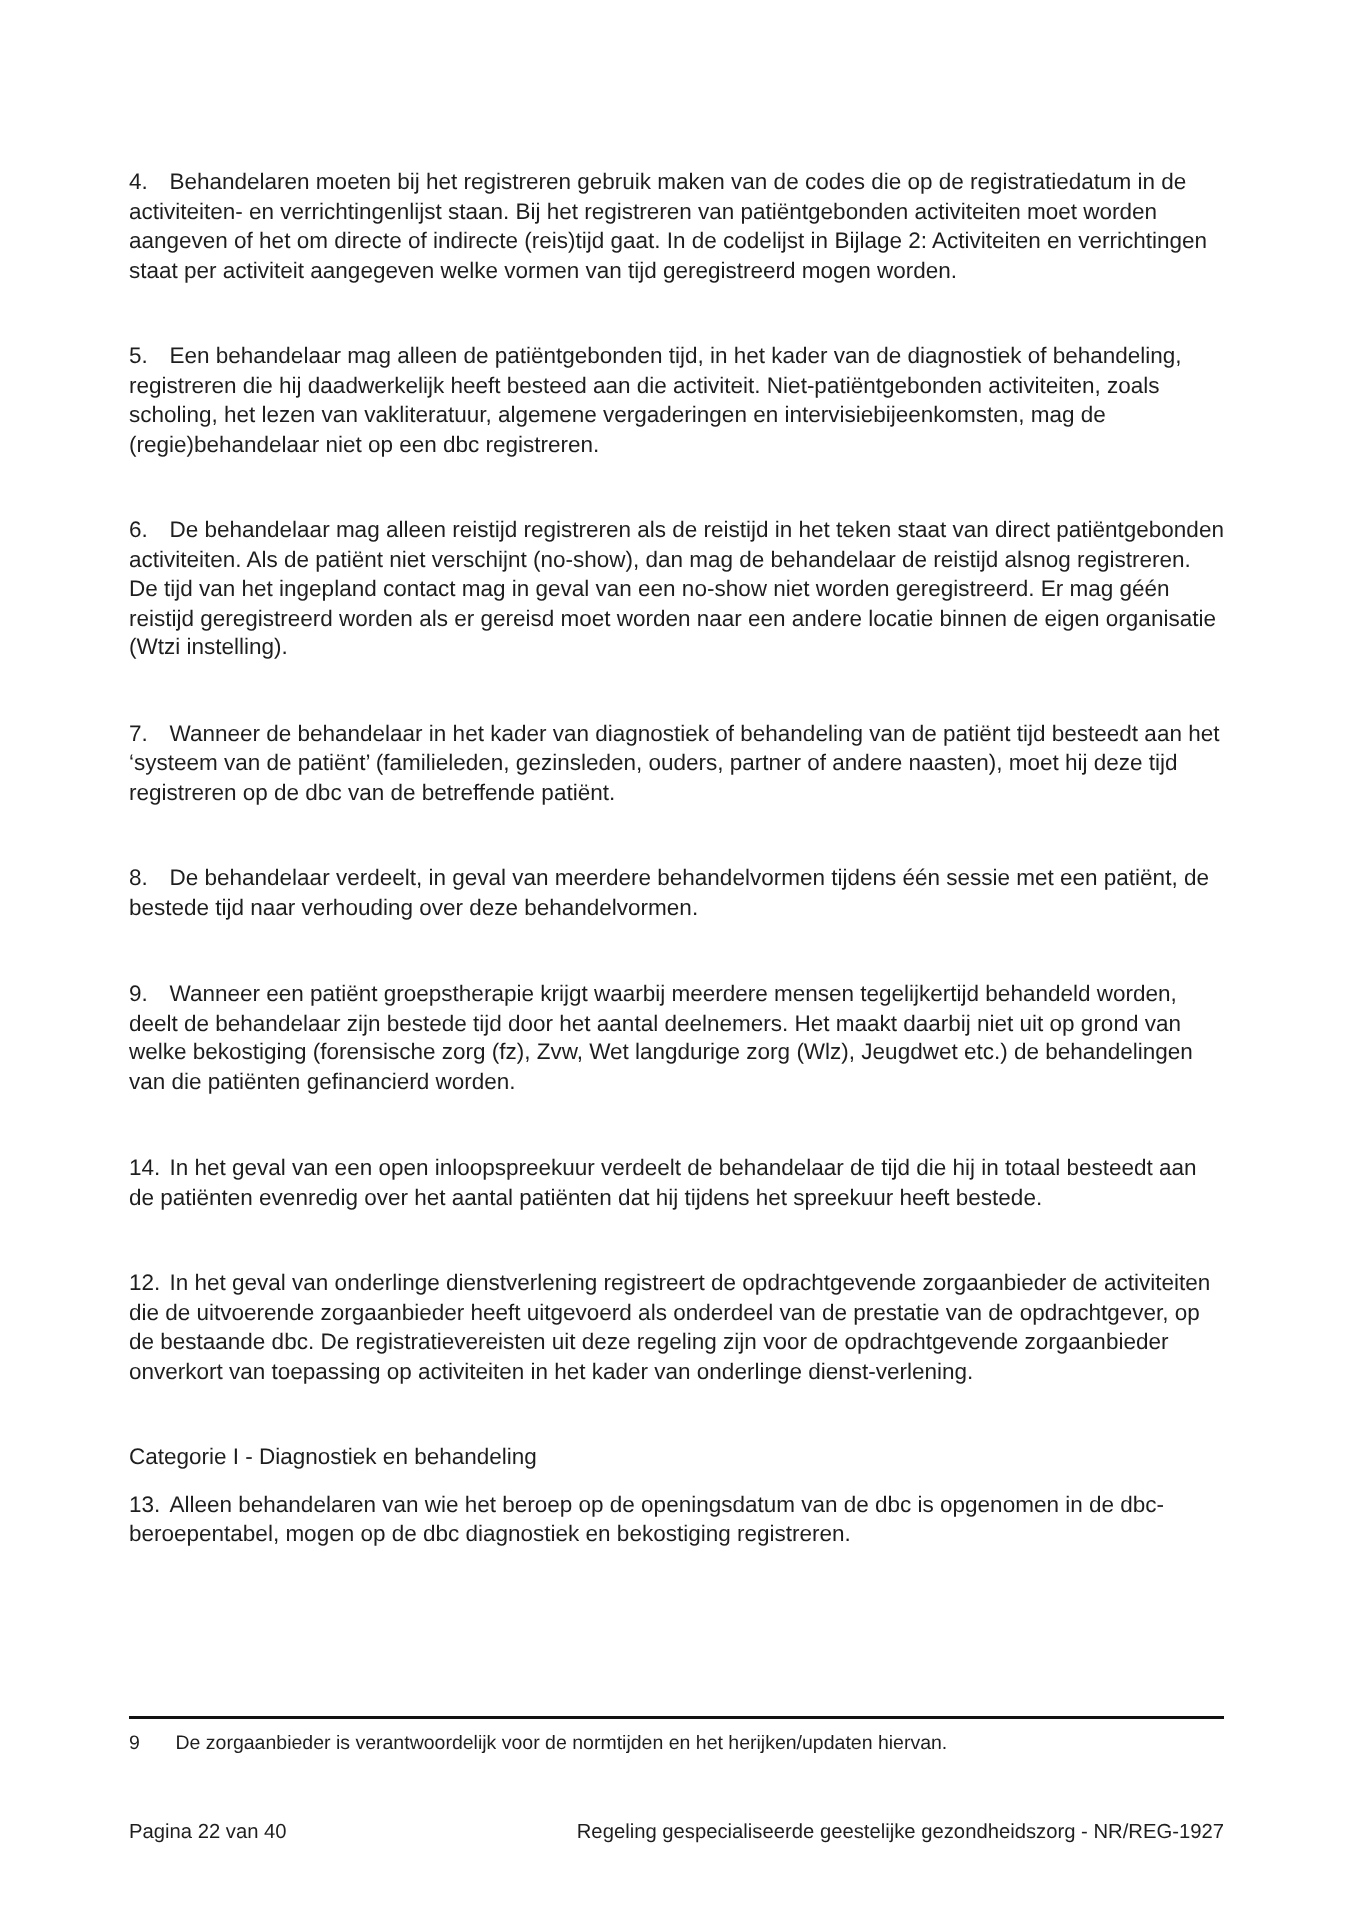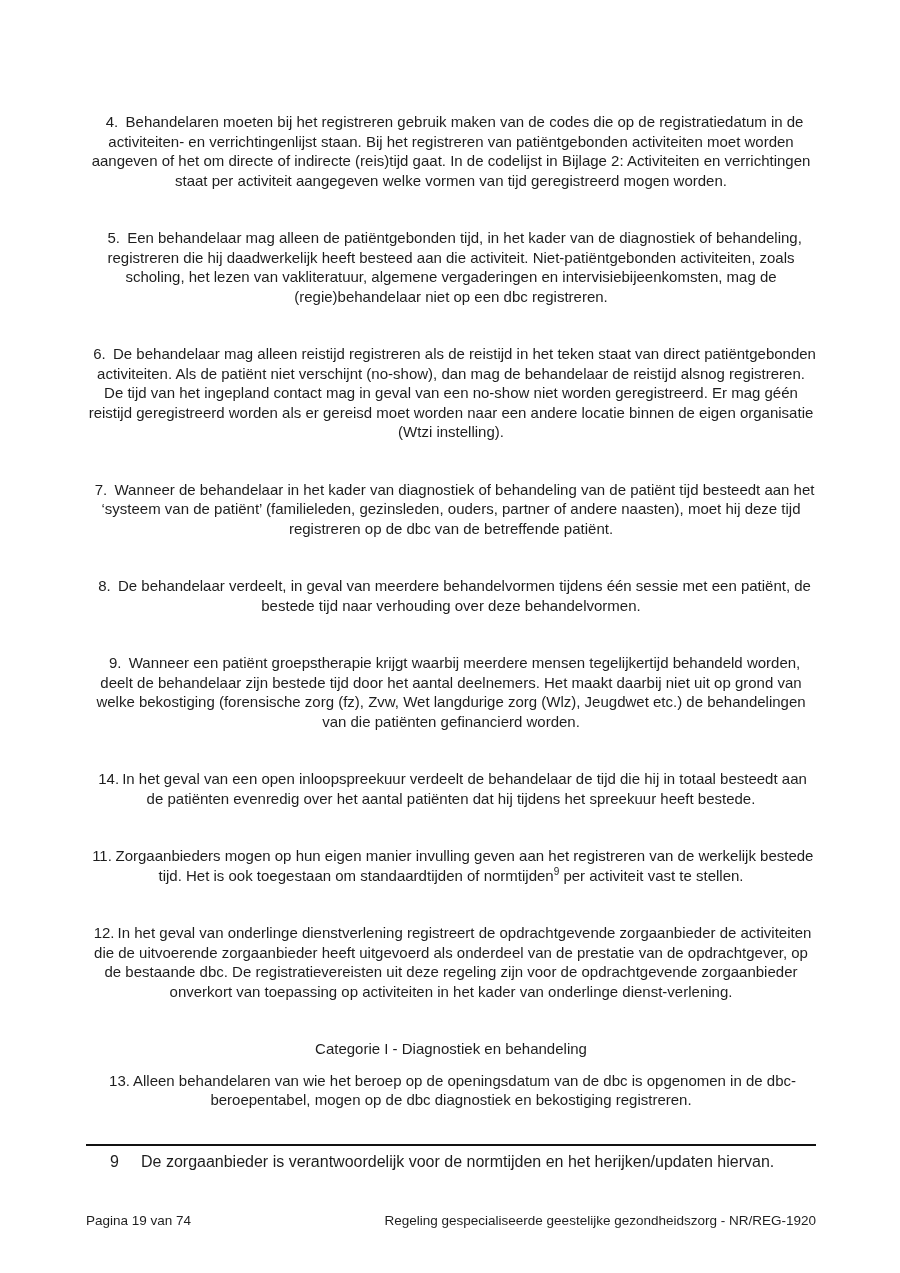--- a/index.html
+++ b/index.html
@@ -12,21 +12,21 @@
     color: #1e1e1e;
     overflow: hidden;
   }
   .content {
     position: absolute;
     top: 112px;
     left: 86px;
     width: 730px;
     font-size: 15px;
     line-height: 19.5px;
-    text-align: center;
+    text-align: left;
   }
   .para { margin: 0 0 38px 0; }
   .para-num { display: inline-block; width: 27px; }
   .fn-ref {
     font-size: 10px;
     vertical-align: super;
     line-height: 0;
   }
   .category-heading {
     margin: 0 0 12px 0;
@@ -36,23 +36,22 @@
     left: 86px;
     right: 84px;
     top: 1144px;
   }
   .footnote-rule {
     border: none;
     border-top: 2px solid #111111;
     margin: 0 0 8px 0;
   }
   .footnote {
-    font-size: 16px;
+    font-size: 13px;
     line-height: 15px;
-    margin-left: 24px;
   }
   .footnote-num { display: inline-block; width: 31px; }
   .footer {
     position: absolute;
     left: 86px;
     right: 84px;
     top: 1212px;
     display: flex;
     justify-content: space-between;
     font-size: 13.5px;
@@ -71,31 +70,30 @@
   <p class="para"><span class="para-num">6.</span><span>De behandelaar mag alleen reistijd registreren als de reistijd in het teken staat van direct patiëntgebonden activiteiten. Als de patiënt niet verschijnt (no-show), dan mag de behandelaar de reistijd alsnog registreren. De tijd van het ingepland contact mag in geval van een no-show niet worden geregistreerd. Er mag géén reistijd geregistreerd worden als er gereisd moet worden naar een andere locatie binnen de eigen organisatie (Wtzi instelling).</span></p>
 
   <p class="para"><span class="para-num">7.</span><span>Wanneer de behandelaar in het kader van diagnostiek of behandeling van de patiënt tijd besteedt aan het ‘systeem van de patiënt’ (familieleden, gezinsleden, ouders, partner of andere naasten), moet hij deze tijd registreren op de dbc van de betreffende patiënt.</span></p>
 
   <p class="para"><span class="para-num">8.</span><span>De behandelaar verdeelt, in geval van meerdere behandelvormen tijdens één sessie met een patiënt, de bestede tijd naar verhouding over deze behandelvormen.</span></p>
 
   <p class="para"><span class="para-num">9.</span><span>Wanneer een patiënt groepstherapie krijgt waarbij meerdere mensen tegelijkertijd behandeld worden, deelt de behandelaar zijn bestede tijd door het aantal deelnemers. Het maakt daarbij niet uit op grond van welke bekostiging (forensische zorg (fz), Zvw, Wet langdurige zorg (Wlz), Jeugdwet etc.) de behandelingen van die patiënten gefinancierd worden.</span></p>
 
   <p class="para"><span class="para-num">14.</span><span>In het geval van een open inloopspreekuur verdeelt de behandelaar de tijd die hij in totaal besteedt aan de patiënten evenredig over het aantal patiënten dat hij tijdens het spreekuur heeft bestede.</span></p>
 
-  <p class="para"><span class="para-num">11.</span><span>Zorgaanbieders mogen op hun eigen manier invulling geven aan het registreren van de werkelijk bestede tijd. Het is ook toegestaan om standaardtijden of normtijden</span><sup class="fn-ref">9</sup><span> per activiteit vast te stellen.</span></p>
 
   <p class="para"><span class="para-num">12.</span><span>In het geval van onderlinge dienstverlening registreert de opdrachtgevende zorgaanbieder de activiteiten die de uitvoerende zorgaanbieder heeft uitgevoerd als onderdeel van de prestatie van de opdrachtgever, op de bestaande dbc. De registratievereisten uit deze regeling zijn voor de opdrachtgevende zorgaanbieder onverkort van toepassing op activiteiten in het kader van onderlinge dienst-verlening.</span></p>
 
   <p class="category-heading">Categorie I - Diagnostiek en behandeling</p>
 
   <p class="para"><span class="para-num">13.</span><span>Alleen behandelaren van wie het beroep op de openingsdatum van de dbc is opgenomen in de dbc-beroepentabel, mogen op de dbc diagnostiek en bekostiging registreren.</span></p>
 
 </div>
 
 <div class="footnote-block">
   <hr class="footnote-rule">
   <div class="footnote"><span class="footnote-num">9</span><span>De zorgaanbieder is verantwoordelijk voor de normtijden en het herijken/updaten hiervan.</span></div>
 </div>
 
 <div class="footer">
-  <span>Pagina 19 van 74</span>
-  <span>Regeling gespecialiseerde geestelijke gezondheidszorg - NR/REG-1920</span>
+  <span>Pagina 22 van 40</span>
+  <span>Regeling gespecialiseerde geestelijke gezondheidszorg - NR/REG-1927</span>
 </div>
 
 </body></html>

